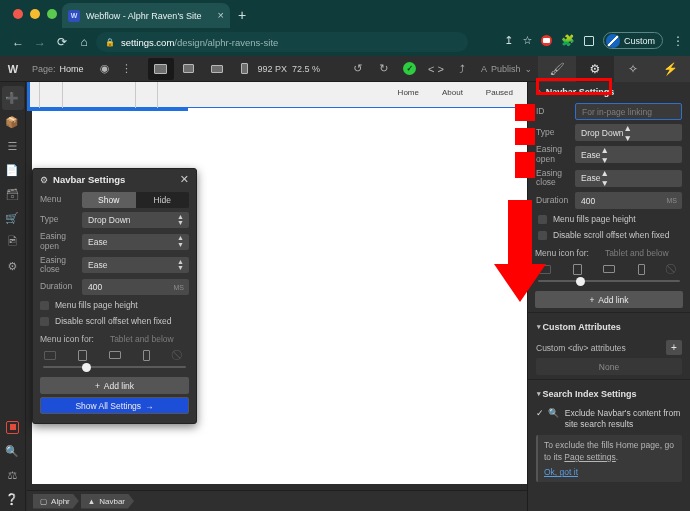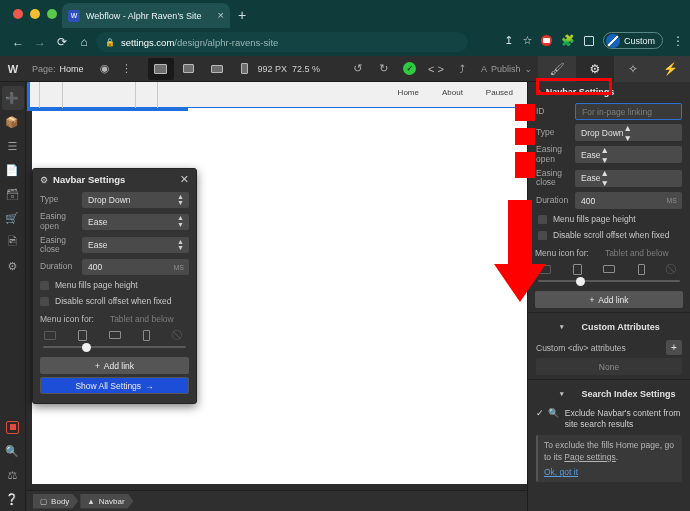--- a/index.html
+++ b/index.html
@@ -219,22 +219,22 @@
     flex:1; height:17px; background:#4a4a4a; border-radius:2px;
     display:flex; align-items:center; padding:0 6px; color:#e0e0e0; font-size:8.5px; position:relative;
   }
   .rp-num {
     flex:1; height:17px; background:#4a4a4a; border-radius:2px;
     display:flex; align-items:center; padding:0 6px; color:#e7e7e7; font-size:8.5px; position:relative;
   }
   .rp-cbrow { display:flex; align-items:center; gap:6px; padding:3px 10px; }
   .rp-divider { height:1px; background:#232323; margin:4px 0; }
   .sect-head {
-    display:flex; align-items:center; gap:18px; height:20px; padding:0 9px;
-    color:#e0e0e0; font-size:9px; font-weight:bold;margin-left:23px;
+    display:flex; align-items:center; gap:2px; height:20px; padding:0 9px;
+    color:#e0e0e0; font-size:9px; font-weight:bold;
   }
   .caret { font-size:7px; color:#bfbfbf; }
   .attr-row {
     display:flex; align-items:center; justify-content:space-between;
     padding:3px 8px; color:#bcbcbc; font-size:8.5px;
   }
   .plus-box {
     width:16px;height:15px;background:#4d4d4d;border-radius:2px;
     display:flex;align-items:center;justify-content:center;color:#e5e5e5;font-size:10px;
   }
@@ -413,20 +413,27 @@
       <div class="canvas-bottom-gray"></div>
     </div>
 
     <div class="popover">
       <div class="pop-head">
         <span class="gear">⚙</span>
         <span class="pop-title">Navbar Settings</span>
         <span class="pop-x">✕</span>
       </div>
 
+      <div class="row">
+        <span class="row-label">Menu</span>
+        <span class="seg">
+          <span class="seg-btn on">Show</span>
+          <span class="seg-btn">Hide</span>
+        </span>
+      </div>
 
       <div class="row">
         <span class="row-label">Type</span>
         <span class="select">
           <span>Drop Down</span>
           <span class="arrows">▲<br>▼</span>
         </span>
       </div>
 
       <div class="row">
@@ -612,21 +619,21 @@
 
       <div class="tipbox">
         <div class="tip-txt"><span>To exclude the fills Home page, go to its </span><span class="tip-link">Page settings</span><span>.</span></div>
         <div class="tip-ok">Ok, got it</div>
       </div>
     </div>
 
     <div class="bottombar">
       <span class="crumb">
         <span class="ci">▢</span>
-        <span>Body</span>
+        <span>Alphr</span>
       </span>
       <span class="crumb">
         <span class="ci">▲</span>
         <span>Navbar</span>
       </span>
     </div>
   </div>
 
   <div class="anno anno-box" style="left:536px; top:78px; width:76px; height:17px;"></div>
   <div class="anno anno-solid" style="left:515px; top:104px; width:20px; height:17px;"></div>

